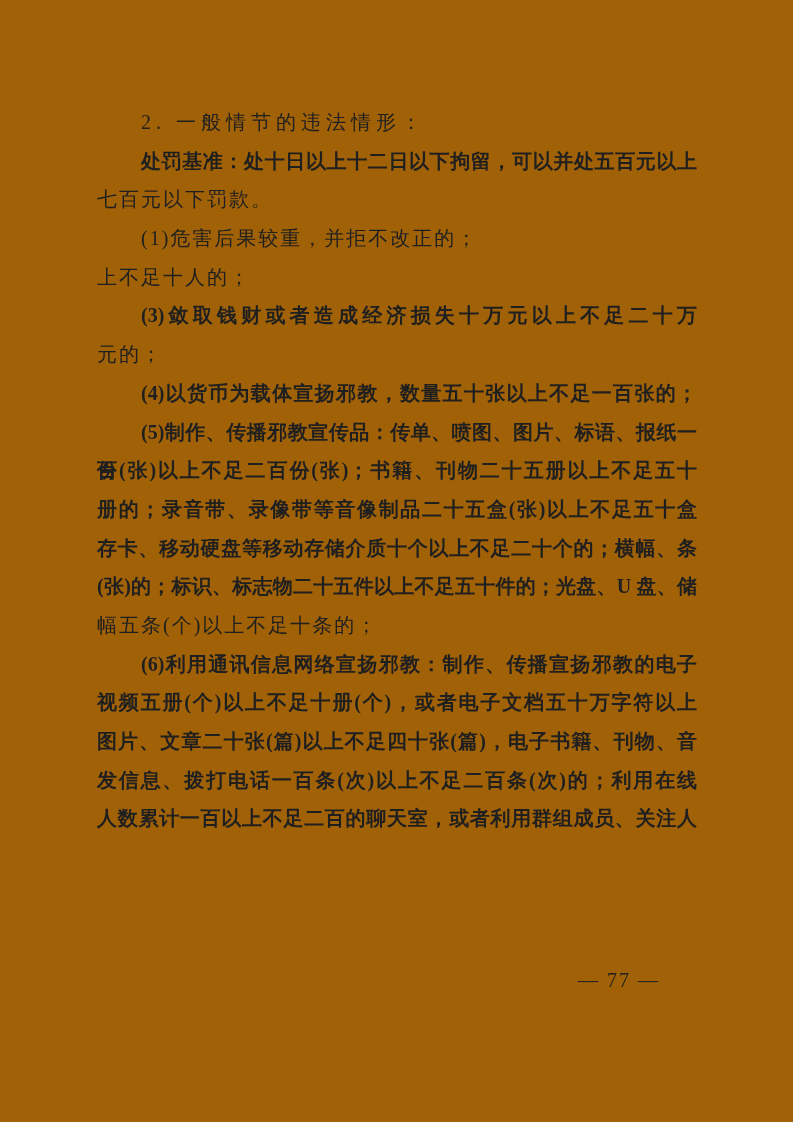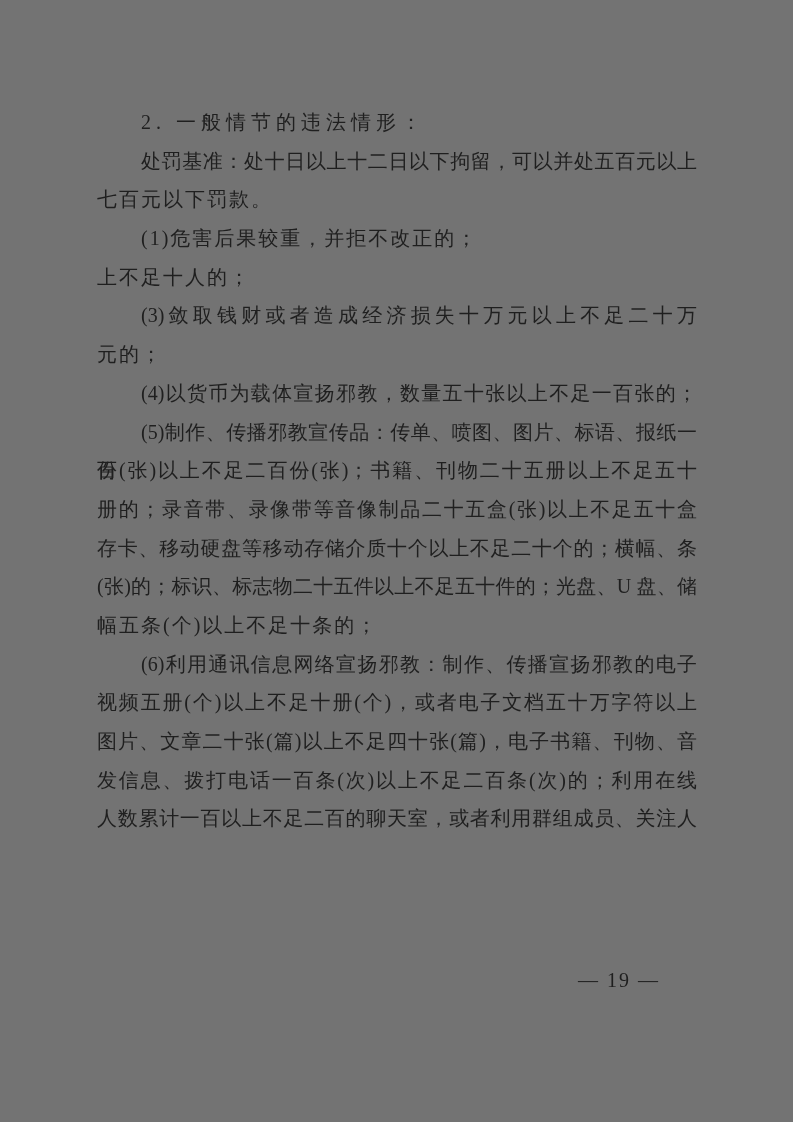--- a/index.html
+++ b/index.html
@@ -4,41 +4,41 @@
 <style>
   html, body {
     margin: 0;
     padding: 0;
     background: #ffffff;
   }
   .page {
     position: relative;
     width: 793px;
     height: 1122px;
-    background: #737373;
+    background: #a16207;
     overflow: hidden;
     font-family: "Liberation Serif", "DejaVu Serif", serif;
     color: #1f1f1f;
   }
   .text-block {
     position: absolute;
     left: 97px;
     top: 103px;
     width: 600px;
   }
   .ln {
     height: 38.7px;
     line-height: 38.7px;
     font-size: 20px;
     letter-spacing: 0;
   }
   
   .i { text-indent: 44px; }
   
-  .j { text-align: justify; text-align-last: justify; }
+  .j { text-align: justify; text-align-last: justify; font-weight: bold; }
   
   .s { letter-spacing: 2px; }
   
   .wide { letter-spacing: 5px; }
   .page-number {
     position: absolute;
     top: 966px;
     left: 97px;
     width: 563px;
     text-align: right;
@@ -65,14 +65,14 @@
     <div class="ln j">册的；录音带、录像带等音像制品二十五盒(张)以上不足五十盒</div>
     <div class="ln j">存卡、移动硬盘等移动存储介质十个以上不足二十个的；横幅、条</div>
     <div class="ln j">(张)的；标识、标志物二十五件以上不足五十件的；光盘、U 盘、储</div>
     <div class="ln s">幅五条(个)以上不足十条的；</div>
     <div class="ln i j">(6)利用通讯信息网络宣扬邪教：制作、传播宣扬邪教的电子</div>
     <div class="ln j">视频五册(个)以上不足十册(个)，或者电子文档五十万字符以上</div>
     <div class="ln j">图片、文章二十张(篇)以上不足四十张(篇)，电子书籍、刊物、音</div>
     <div class="ln j">发信息、拨打电话一百条(次)以上不足二百条(次)的；利用在线</div>
     <div class="ln j">人数累计一百以上不足二百的聊天室，或者利用群组成员、关注人</div>
   </main>
-  <div class="page-number">— 19 —</div>
+  <div class="page-number">— 77 —</div>
 </div>
 
 </body></html>

